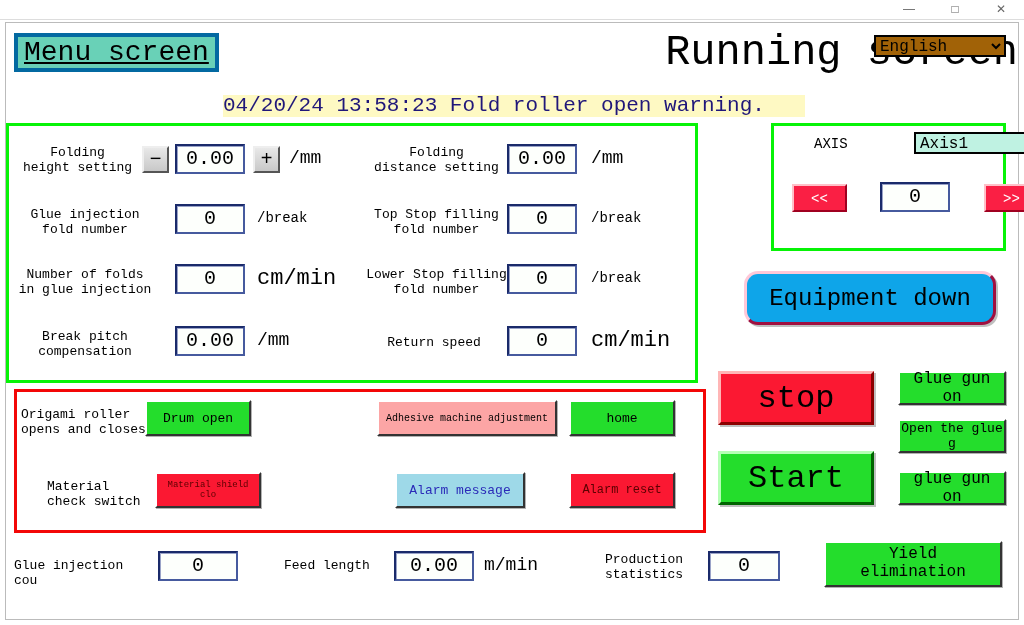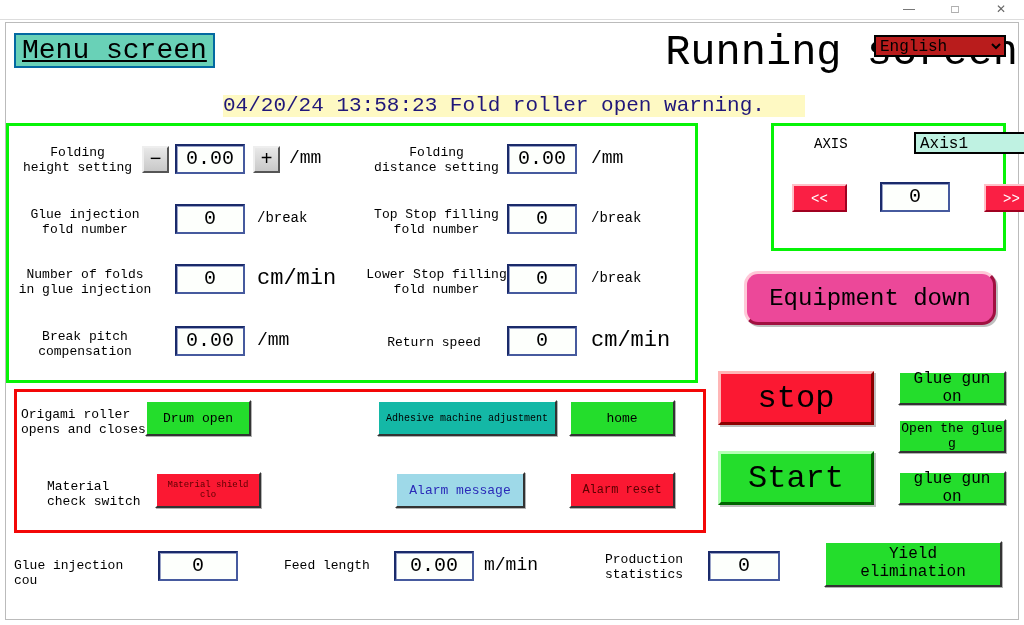--- a/index.html
+++ b/index.html
@@ -27,35 +27,35 @@
   .content {
     position:absolute; top:22px; left:5px; right:5px; bottom:5px;
     border:1px solid #bbb;
     background:#fff;
   }
   .abs{position:absolute;}
   
   .menu-screen {
     top:10px; left:8px;
     background:#69d1b7;
-    border:2px solid #0369a1;
+    border:4px solid #0369a1;
     padding:0 6px;
     font-size:28px;
     font-family:"Courier New",monospace;
     font-weight:400;
   }
   .menu-screen span{ text-decoration: underline; }
   .main-title{
     top:6px; left:0; right:0; text-align:right;
     font-size:42px; font-family:"Courier New",monospace;
   }
   .lang-select{
     top:12px; right:12px; width:132px; height:22px;
     font-family:"Courier New",monospace; font-size:16px;
-    border:2px solid #000; background:#b91c1c;
+    border:2px solid #000; background:#a16207;
   }
   .alarm-bar{
     top:72px; left:217px; width:582px; height:22px;
     background:#fef9c3; text-align:left; font-size:21px;
     font-family:"Courier New",monospace; color:#20177a;
     line-height:22px;
   }
   .green-box{
     top:100px; left:0; width:692px; height:260px;
     border:3px solid #07f307;
@@ -101,36 +101,36 @@
     display:flex; align-items:center; justify-content:center;
     box-shadow: 1px 1px 0 rgba(0,0,0,.3);
   }
   .hmi-btn.raise{
     border-top-color:#fff; border-left-color:#fff;
     border-bottom-color:#333; border-right-color:#333;
   }
   .g-green{background:#24dd2c;}
   .g-red{background:#fb1832;}
   .g-cyan{background:#9ed9e8;}
-  .g-teal{background:#14b8a6;text-align:center;}
+  .g-teal{background:#fca5a5;text-align:center;}
   
   .big-btn{
     border:3px solid #006400;
     border-top-color:#b6ffb6; border-left-color:#b6ffb6;
     background:#24dd2c; font-size:32px;
     font-family:"Courier New",monospace;
     box-shadow:2px 2px 0 rgba(0,0,0,.25);
     display:flex;align-items:center;justify-content:center;cursor:pointer;
   }
   .big-btn.red{
     background:#fb1832; border:3px solid #8b0000;
     border-top-color:#ffb6b6; border-left-color:#ffb6b6; color:#000;
   }
   .big-btn.pink-3d{
-    background:#ec4899; border:3px solid #a01040;
+    background:#0ea5e9; border:3px solid #a01040;
     border-top-color:#ffc8d8; border-left-color:#ffc8d8;
     border-radius:14px; font-size:24px;
   }
   .small-right{
     font-size:16px;
   }
   .arrow-btn{
     width:55px; height:28px;
     background:#fa1f44;
     color:#fff; font-size:14px; text-align:center; line-height:26px;

